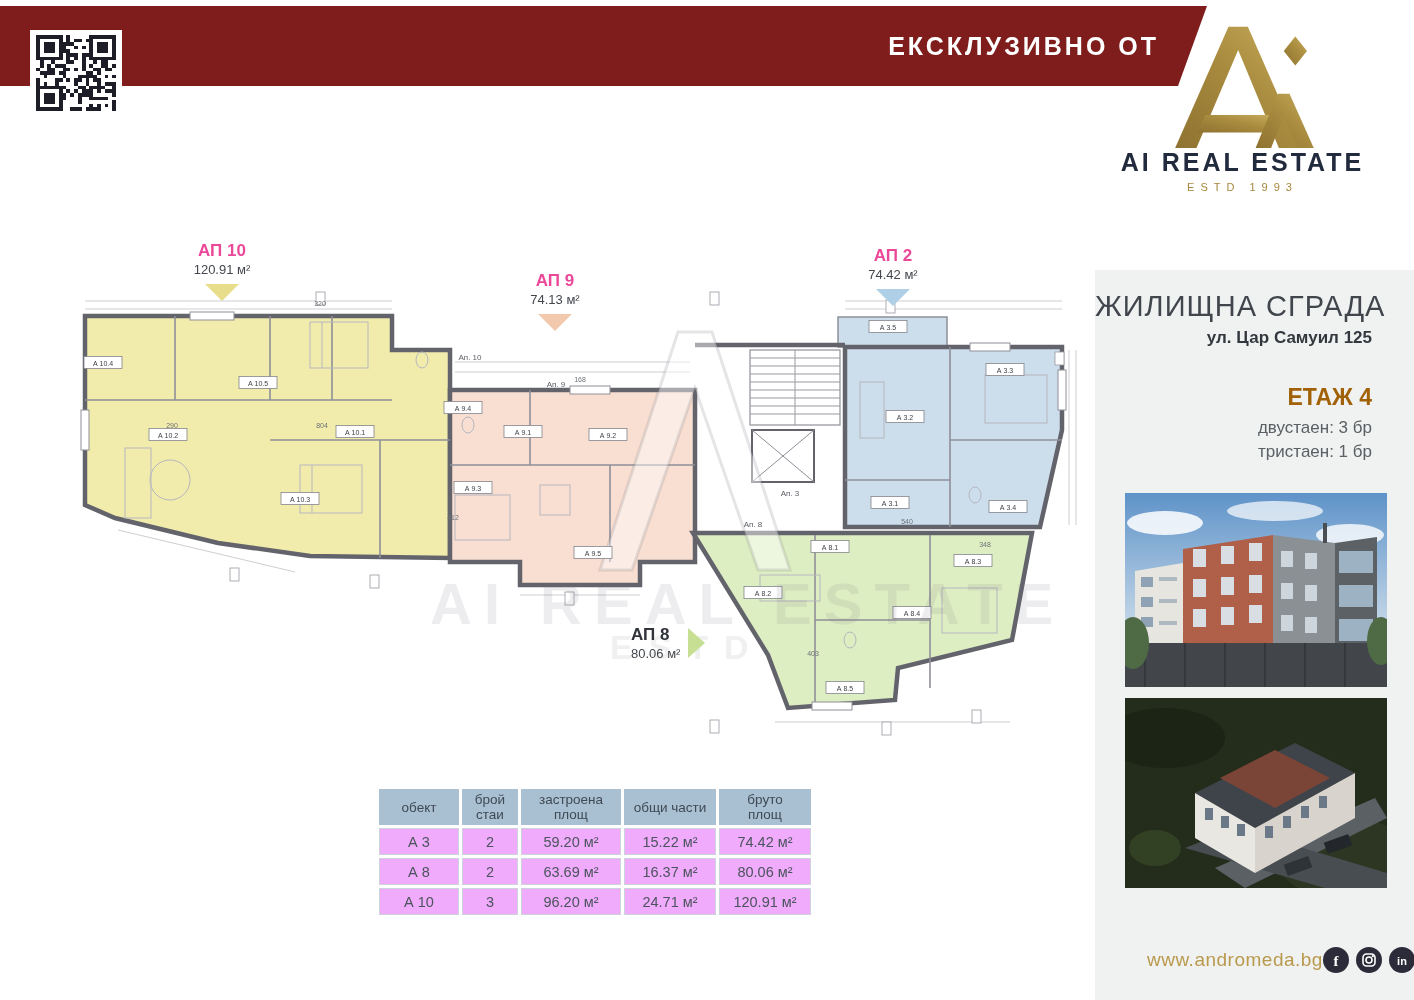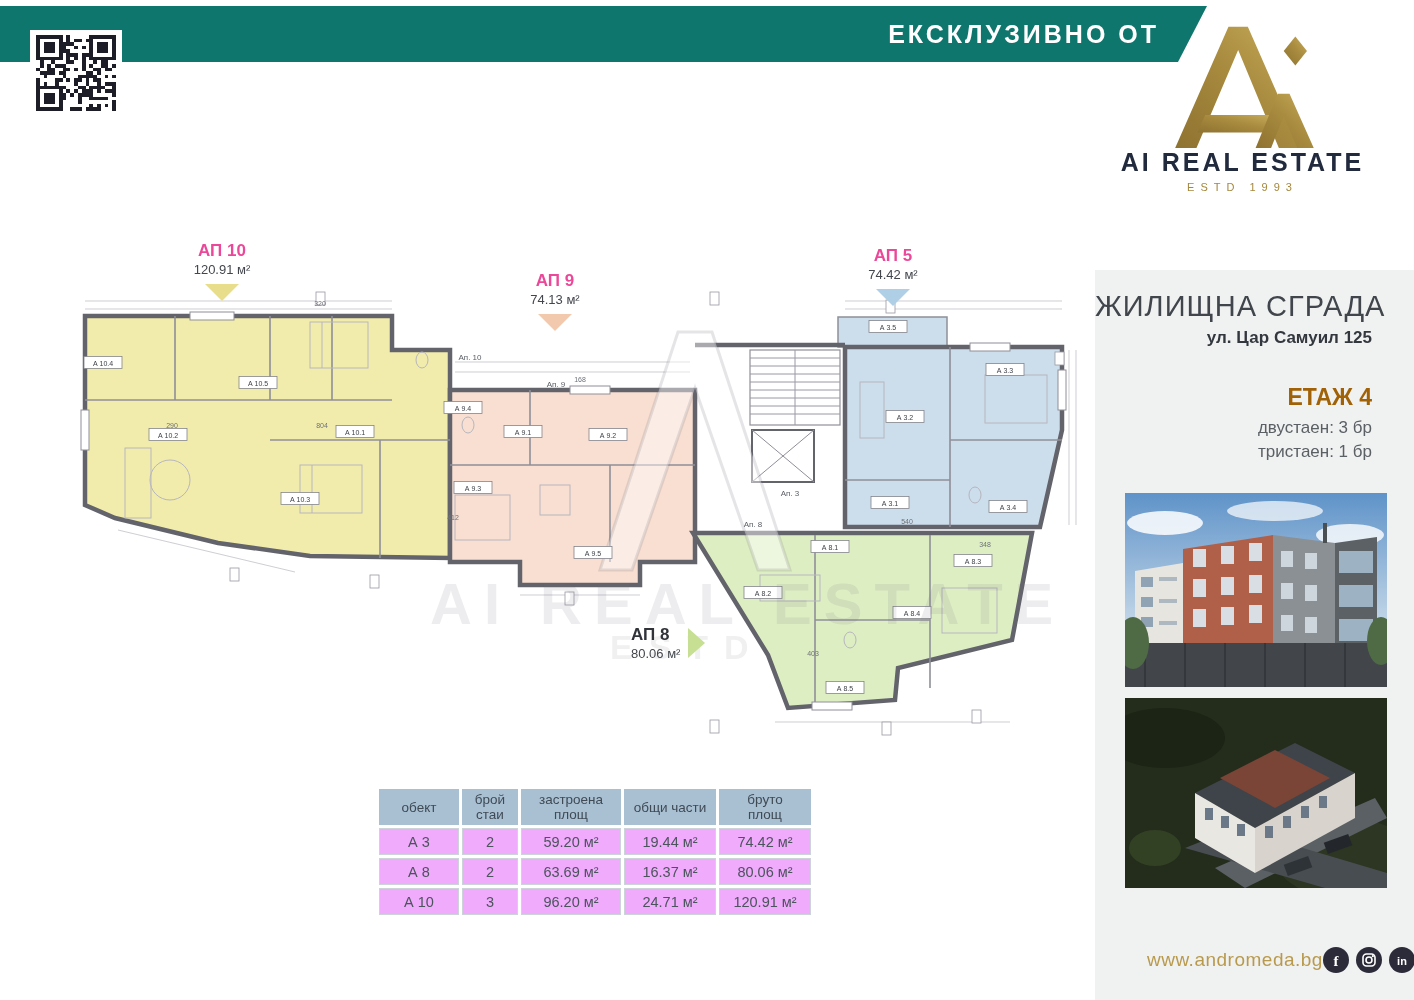--- a/index.html
+++ b/index.html
@@ -1,19 +1,19 @@
 <!DOCTYPE html>
 <html><head>
 <meta charset="utf-8">
 <style>
   html,body{margin:0;padding:0;background:#e8e8e8;}
   .page{position:relative;width:1414px;height:1000px;background:#ffffff;overflow:hidden;
         font-family:"Liberation Sans",sans-serif;margin:0 auto;}
   
-  .topbar{position:absolute;left:0;top:6px;width:1207px;height:56px;background:#0f766e;
+  .topbar{position:absolute;left:0;top:6px;width:1207px;height:80px;background:#7f1d1d;
           clip-path:polygon(0 0,100% 0,calc(100% - 29px) 100%,0 100%);
           display:flex;align-items:center;justify-content:flex-end;padding-right:48px;box-sizing:border-box;}
   .topbar span{color:#ffffff;font-size:25px;font-weight:bold;letter-spacing:3px;white-space:nowrap;}
   
   .qr-card{position:absolute;left:30px;top:30px;width:92px;height:86px;background:#ffffff;
            display:flex;align-items:center;justify-content:center;}
   .qr-card svg{width:80px;height:76px;}
   
   .logo{position:absolute;left:1105px;top:22px;width:275px;text-align:center;}
   .logo .mono{display:block;margin:0 auto;}
@@ -495,21 +495,21 @@
       </svg>
   </div>
   <div class="callout" style="left:510px;top:271px;width:90px;">
     <div class="nm">АП 9</div>
     <div class="ar">74.13 м²</div>
     <svg width="34" height="17">
       <polygon points="0,0 34,0 17,17" fill="#f3c9ae"></polygon>
       </svg>
   </div>
   <div class="callout" style="left:848px;top:246px;width:90px;">
-    <div class="nm">АП 5</div>
+    <div class="nm">АП 2</div>
     <div class="ar">74.42 м²</div>
     <svg width="34" height="17">
       <polygon points="0,0 34,0 17,17" fill="#aecfe5"></polygon>
       </svg>
   </div>
   <div class="callout-right" style="left:610px;top:625px;margin-left:21px;">
     <div>
       <div class="nm">АП 8</div>
       <div class="ar">80.06 м²</div>
     </div>
@@ -529,21 +529,21 @@
         <th class="cw3">общи части</th>
         <th class="cw4">бруто
 площ</th>
       </tr>
     </thead>
     <tbody>
       <tr>
         <td>А 3</td>
           <td>2</td>
         <td>59.20 м²</td>
-          <td>19.44 м²</td>
+          <td>15.22 м²</td>
         <td>74.42 м²</td>
       </tr>
       <tr>
         <td>А 8</td>
           <td>2</td>
         <td>63.69 м²</td>
           <td>16.37 м²</td>
         <td>80.06 м²</td>
       </tr>
       <tr>

